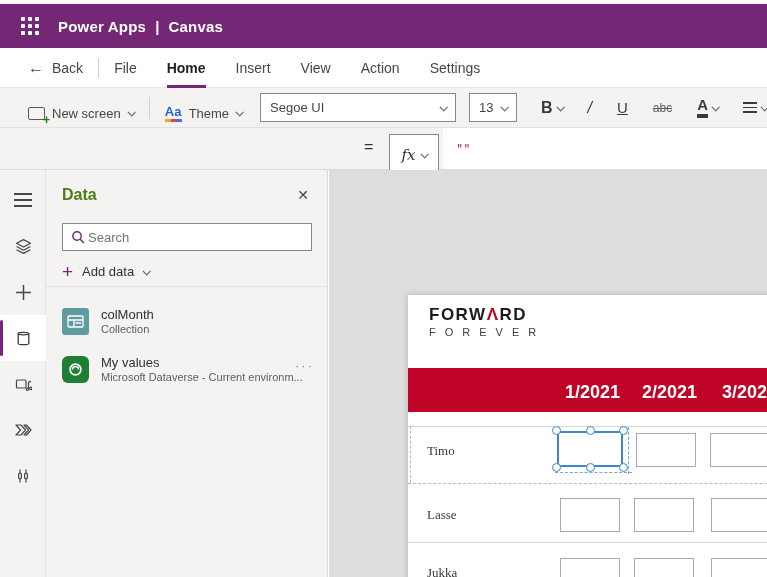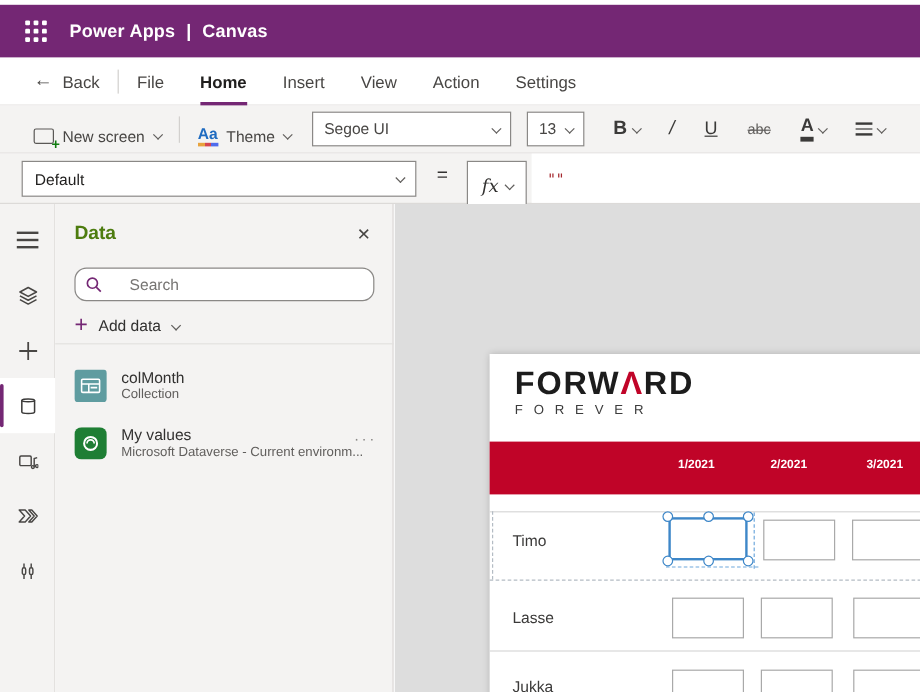--- a/index.html
+++ b/index.html
@@ -32,21 +32,21 @@
           border-bottom:1.4px solid #605e5c; transform:rotate(45deg) translateY(-1px); }
   .scr-ic { width:17px; height:13px; border:1.6px solid #5a5856; border-radius:2px; position:relative; }
   .scr-ic::after { content:"+"; position:absolute; right:-6px; bottom:-8px; color:#107c10; font-size:12px; font-weight:bold; }
   .tdiv { width:1px; height:22px; background:#d2d0ce; margin:0 15px; }
   .aa-ic { display:flex; flex-direction:column; align-items:center; line-height:1; }
   .aa-ic .aa { color:#1f6bc0; font-size:13px; font-weight:bold; }
   .aa-ic .bar { width:17px; height:3px; margin-top:1px;
                 background:linear-gradient(90deg,#e8a33d 0 35%,#d64550 35% 65%,#4f6bed 65% 100%); }
   .selbox { height:29px; background:#fff; border:1px solid #8a8886; display:flex; align-items:center;
             justify-content:space-between; padding:0 9px; cursor:pointer; }
-  .fontbox { width:166px; margin-left:18px; }
+  .fontbox { width:196px; margin-left:18px; }
   .sizebox { width:48px; margin-left:13px; }
   .fmt { margin-left:25px; display:flex; align-items:center; gap:4px; cursor:pointer; color:#3b3a39; }
   .fmt .b { font-weight:bold; font-size:16px; }
   .fmt .i { font-style:italic; font-size:16px; }
   .fmt .u { text-decoration:underline; font-size:15px; }
   .fmt .st { text-decoration:line-through; font-size:12px; color:#605e5c; }
   .fmt .fc { font-size:15px; font-weight:bold; border-bottom:4px solid #3b3a39; line-height:1.1; }
   .align-ic { display:flex; flex-direction:column; gap:3px; }
   .align-ic span { width:14px; height:1.6px; background:#3b3a39; }
 
@@ -76,21 +76,21 @@
   .burger { display:flex; flex-direction:column; gap:4px; }
   .burger span { width:18px; height:2px; background:#484644; }
 
   
   .panel { position:absolute; left:46px; top:0; width:282px; height:407px; background:#f4f3f2;
            border-right:1px solid #dcdad8; }
   .panel-head { display:flex; align-items:center; justify-content:space-between; padding:16px 18px 0 16px; }
   .panel-title { font-size:16px; font-weight:bold; color:#4d7c0f; }
   .close-x { font-size:14px; color:#484644; cursor:pointer; }
   .searchbox { position:absolute; left:16px; top:53px; width:250px; height:28px; background:#fff;
-               border:1px solid #8a8886; border-radius:10px; display:flex; align-items:center; padding:0 8px; gap:23px;justify-content:center; }
+               border:1px solid #8a8886; border-radius:0; display:flex; align-items:center; padding:0 8px; gap:3px;justify-content:center; }
   .searchbox input { border:none; outline:none; flex:1; font-size:13px; color:#323130; background:transparent;
                font-family:"Liberation Sans", sans-serif; }
   .searchbox input::placeholder { color:#767472; }
   .adddata { position:absolute; left:16px; top:92px; display:flex; align-items:center; gap:9px;
              font-size:13px; color:#323130; cursor:pointer; }
   .adddata .plus { color:#742774; font-size:19px; font-weight:400; line-height:1; }
   .panel-divider { position:absolute; left:0; top:116px; width:282px; border-top:1px solid #e3e1df; }
   .ditem { position:absolute; left:0; width:282px; height:46px; display:flex; align-items:center;
            padding-left:16px; cursor:pointer; }
   .ditem .ic { width:27px; height:27px; flex:0 0 27px; }
@@ -98,30 +98,30 @@
   .ditem .nm { font-size:13px; color:#323130; }
   .ditem .tp { font-size:11px; color:#605e5c; margin-top:1px; white-space:nowrap; }
   .ditem .more { position:absolute; right:14px; top:12px; color:#8a8886; font-size:13px;
                  letter-spacing:2px; cursor:pointer; }
 
   
   .canvasarea { position:absolute; left:329px; top:0; width:438px; height:407px; background:#dddddd; overflow:hidden; }
   .appcanvas { position:absolute; left:79px; top:125px; width:430px; height:330px; background:#fff;
                box-shadow:0 0 6px rgba(0,0,0,.20); }
   .logo { position:absolute; left:21px; top:11px; }
-  .logo .l1 { font-size:27px; font-weight:bold; color:#1c1c1c; letter-spacing:1.5px; line-height:1; }
+  .logo .l1 { font-size:17px; font-weight:bold; color:#1c1c1c; letter-spacing:1.5px; line-height:1; }
   .logo .l1 .acc { color:#c00428; }
   .logo .l2 { font-size:11px; color:#3c3c3c; letter-spacing:9px; margin-top:3px; }
   .redbar { position:absolute; left:0; top:73px; width:430px; height:44px; background:#c00428; }
-  .redbar span { position:absolute; top:14px; color:#fff; font-size:10px; font-weight:bold; }
+  .redbar span { position:absolute; top:14px; color:#fff; font-size:18px; font-weight:bold; }
   .col1 { left:157px; } .col2 { left:234px; } .col3 { left:302px;margin-left:12px; }
   .sep-solid { position:absolute; left:0; width:430px; border-top:1px solid #d8d8d8; }
   .sep-dash  { position:absolute; left:0; width:430px; border-top:1px dashed #b4bcc4; }
   .gal-left  { position:absolute; left:2px; top:131px; height:57px; border-left:1px dashed #b4bcc4; }
-  .rowlabel { position:absolute; left:19px; font-size:13px; color:#3b3a39; }
+  .rowlabel { position:absolute; left:19px; font-size:13px; color:#3b3a39;font-family:Liberation Serif, serif; }
   .tbox { position:absolute; width:60px; height:34px; background:#fff; border:1px solid #a9a9a9; cursor:text; }
   
   .selwrap { position:absolute; left:149px; top:136px; width:66px; height:36px; }
   .selrect { position:absolute; inset:0; background:#fff; border:2px solid #3e87c8; }
   .hd { position:absolute; width:9px; height:9px; border-radius:50%; background:#fff;
         border:1.6px solid #3e87c8; z-index:3; }
   .hd.tl{left:-5px;top:-5px} .hd.tc{left:50%;margin-left:-4.5px;top:-5px} .hd.tr{right:-5px;top:-5px}
   .hd.bl{left:-5px;bottom:-5px} .hd.bc{left:50%;margin-left:-4.5px;bottom:-5px} .hd.br{right:-5px;bottom:-5px}
   .gv { position:absolute; left:71px; top:-4px; height:47px; border-left:1px dashed #6ea8dc; }
   .gh { position:absolute; left:-2px; top:41px; width:77px; border-top:1px dashed #6ea8dc; }
@@ -208,24 +208,20 @@
       <span class="align-ic">
           <span></span>
           <span></span>
           <span></span>
         </span>
       <span class="chev"></span>
     </div>
   </div>
 
   <div class="fxbar">
-    <div class="propbox">
-      <span>Default</span>
-      <span class="chev"></span>
-    </div>
     <span class="eq">=</span>
     <div class="fxbox">
       <span class="fx">fx</span>
       <span class="chev"></span>
     </div>
     <div class="fxfield">""</div>
   </div>
 
   <div class="workspace">
 

